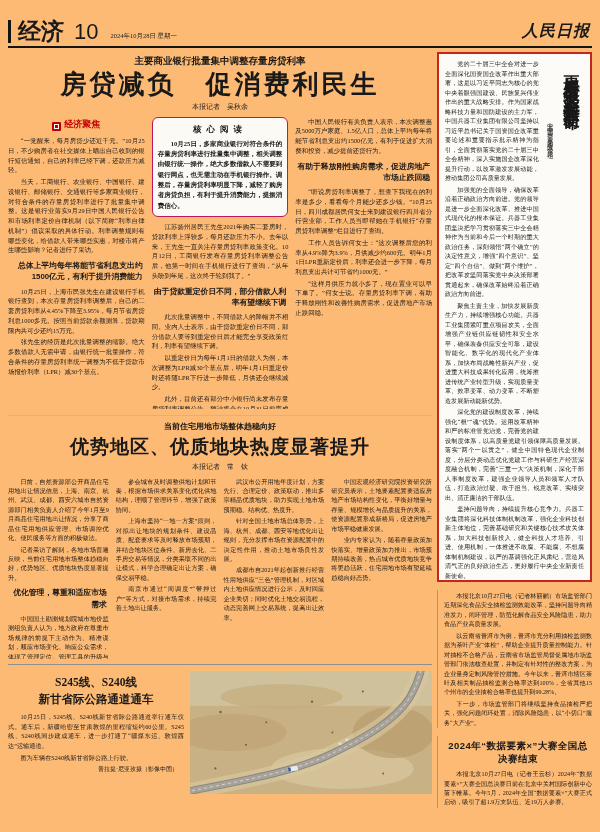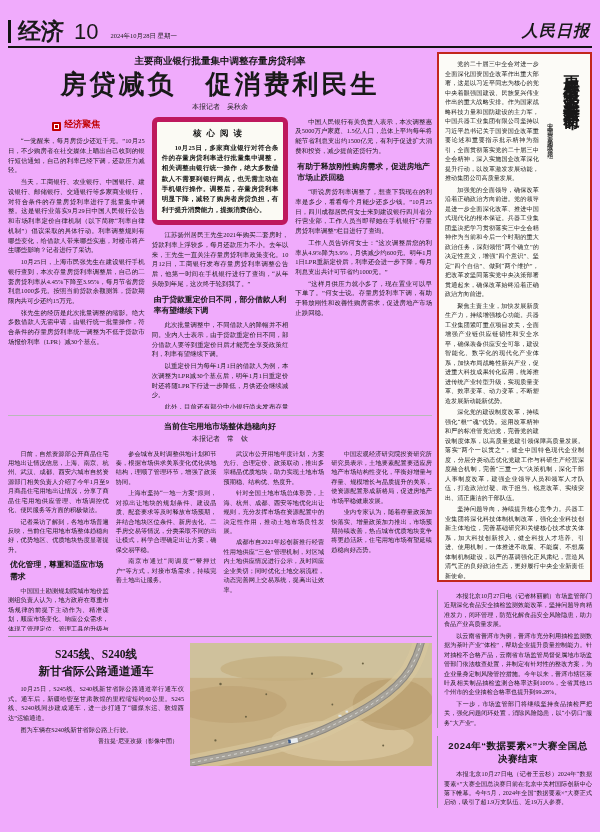--- a/index.html
+++ b/index.html
@@ -1,43 +1,43 @@
 <!DOCTYPE html>
 <html><head>
 <meta charset="utf-8">
 <style>
   html,body{margin:0;padding:0;background:#dcdcdc;}
-  .page{width:600px;height:832px;background:#f0abfc;box-sizing:border-box;padding:6px 8px;
+  .page{width:600px;height:832px;background:#fdba74;box-sizing:border-box;padding:6px 8px;
         font-family:"Liberation Serif","DejaVu Serif",serif;color:#191919;overflow:hidden;position:relative;}
   
   .hdr{display:flex;align-items:flex-end;border-bottom:2px solid #141414;padding:8px 2px 3px 0;height:42px;box-sizing:border-box;}
   .sec{font-family:"Liberation Sans",sans-serif;font-weight:bold;font-size:23px;line-height:1;
        border-left:3px solid #141414;padding-left:7px;}
   .pno{font-family:"Liberation Sans",sans-serif;font-size:22px;line-height:1;margin-left:10px;}
   .date{font-size:6.5px;margin:0 0 2px 12px;color:#222;}
   .masthead{margin-left:auto;font-style:italic;font-weight:bold;font-size:16px;letter-spacing:1px;margin-bottom:1px;}
   
   .grid{display:flex;gap:5px;margin-top:4px;}
   .leftcol{width:424px;flex:none;}
   .rightcol{flex:1;min-width:0;}
   
   .cols{display:flex;gap:7px;text-align:justify;}
   .col{flex:1;min-width:0;font-size:6.4px;line-height:1.52;}
   .col p, .flow p, .para-list p{margin:0 0 2px 0;text-indent:2em;}
-  .sub{font-family:"Liberation Sans",sans-serif;font-weight:bold;font-size:7.8px;line-height:1.45;margin:5px 2px 4px 2px;text-align:left;}
+  .sub{font-family:"Liberation Sans",sans-serif;font-weight:bold;font-size:7.8px;line-height:1.45;margin:5px 2px 4px 2px;text-align:right;}
   
   .kicker{font-family:Liberation Sans, sans-serif;font-weight:bold;font-size:9.5px;text-align:center;margin:3px 0 2px;}
   .head1{font-family:"Liberation Sans",sans-serif;font-weight:bold;font-size:26px;letter-spacing:3px;text-align:center;margin:2px 0 3px;line-height:1.1;}
   .byline{font-size:7px;text-align:center;margin-bottom:5px;color:#222;}
   .m-cols{height:292px;overflow:hidden;}
   .focus{display:flex;align-items:flex-end;justify-content:center;gap:3px;color:#c00000;
          font-family:"Liberation Sans",sans-serif;font-weight:bold;font-size:9px;margin:1px 0 5px;}
   .focus-ic{width:9px;height:9px;background:#c00000;display:inline-block;border-radius:1px;position:relative;flex:none;}
   .focus-ic::after{content:"";position:absolute;inset:2px;border:1px solid #fff;}
-  .corebox{border:5px solid #be185d;border-radius:6px;padding:5px 5px;margin-bottom:5px;background:#fbfaf4;}
+  .corebox{border:1px solid #be185d;border-radius:6px;padding:5px 5px;margin-bottom:5px;background:#fbfaf4;}
   .corebox h4{margin:0 0 3px;font-family:"Liberation Sans",sans-serif;font-size:8.5px;letter-spacing:5px;text-align:center;}
   .coretext{font-size:6.5px;font-weight:600;line-height:1.6;text-indent:2em;}
   
   .land{border-top:1px solid #b9b9b9;margin-top:6px;padding-top:4px;}
   .kicker2{font-family:"Liberation Sans",sans-serif;font-weight:bold;font-size:8px;text-align:center;margin:1px 0 2px;}
   .head2{font-family:"Liberation Serif",serif;font-weight:bold;font-size:19px;letter-spacing:1px;text-align:center;margin:1px 0 2px;}
   .l-cols{height:182px;overflow:hidden;}
   .l-cols .col{font-size:6.2px;}
   
   .bottom{display:flex;gap:6px;border-top:1px solid #8f8f8f;margin-top:5px;padding-top:6px;height:130px;box-sizing:border-box;overflow:hidden;}
@@ -79,20 +79,21 @@
         <div class="cols m-cols">
           <div class="col">
             <div class="focus">
               <span class="focus-ic"></span>
               <span>经济聚焦</span>
             </div>
             <div class="para-list">
                 <p>“一觉醒来，每月房贷少还近千元。”10月25日，不少购房者在社交媒体上晒出自己收到的银行短信通知，自己的利率已经下调，还款压力减轻。</p>
                 <p>当天，工商银行、农业银行、中国银行、建设银行、邮储银行、交通银行等多家商业银行，对符合条件的存量房贷利率进行了批量集中调整。这是银行业落实9月29日中国人民银行公告和市场利率定价自律机制（以下简称“利率自律机制”）倡议采取的具体行动。利率调整规则有哪些变化，给借款人带来哪些实惠，对楼市将产生哪些影响？记者进行了采访。</p>
               </div>
+            <h3 class="sub">总体上平均每年将能节省利息支出约1500亿元，有利于提升消费能力</h3>
             <div class="para-list">
                 <p>10月25日，上海市民张先生在建设银行手机银行查到，本次存量房贷利率调整后，自己的二套房贷利率从4.45%下降至3.95%，每月节省房贷利息1000多元。按照当前贷款余额测算，贷款期限内共可少还约15万元。</p>
                 <p>张先生的经历是此次批量调整的缩影。绝大多数借款人无需申请，由银行统一批量操作，符合条件的存量房贷利率统一调整为不低于贷款市场报价利率（LPR）减30个基点。</p>
               </div>
           </div>
           <div class="col">
             <div class="corebox">
               <h4>核心阅读</h4>
               <div class="coretext">10月25日，多家商业银行对符合条件的存量房贷利率进行批量集中调整，相关调整由银行统一操作，绝大多数借款人不需要到银行网点，也无需主动在手机银行操作。调整后，存量房贷利率明显下降，减轻了购房者房贷负担，有利于提升消费能力，提振消费信心。</div>
             </div>
@@ -115,20 +116,21 @@
                 <p>“听说房贷利率调整了，想查下我现在的利率是多少，看看每个月能少还多少钱。”10月25日，四川成都居民何女士来到建设银行四川省分行营业部，工作人员当即帮她在手机银行“存量房贷利率调整”栏目进行了查询。</p>
                 <p>工作人员告诉何女士：“这次调整后您的利率从4.9%降为3.9%，月供减少约600元。明年1月1日LPR重新定价后，利率还会进一步下降，每月利息支出共计可节省约1000元。”</p>
                 <p>“这样月供压力就小多了，现在置业可以早下单了。”何女士说。存量房贷利率下调，有助于释放刚性和改善性购房需求，促进房地产市场止跌回稳。</p>
               </div>
           </div>
         </div>
       </article>
 
       <article class="land">
         <div class="kicker2">当前住宅用地市场整体趋稳向好</div>
+        <h2 class="head2">优势地区、优质地块热度显著提升</h2>
         <div class="byline">本报记者　常　钦</div>
         <div class="cols l-cols">
           <div class="col">
             <div class="para-list">
                 <p>日前，自然资源部公开商品住宅用地出让情况信息，上海、南京、杭州、武汉、成都、西安六城市自然资源部门相关负责人介绍了今年1月至9月商品住宅用地出让情况，分享了商品住宅用地供应管理、市场调控优化、便民服务等方面的积极做法。</p>
                 <p>记者采访了解到，各地市场普遍反映，当前住宅用地市场整体趋稳向好，优势地区、优质地块热度显著提升。</p>
               </div>
             <h3 class="sub">优化管理，尊重和适应市场需求</h3>
             <div class="para-list">
                 <p>中国国土勘测规划院城市地价监测组负责人认为，地方政府在尊重市场规律的前提下主动作为、精准谋划，顺应市场变化、响应公众需求，体现了管理定位、管理工具的升级与优化。</p>

